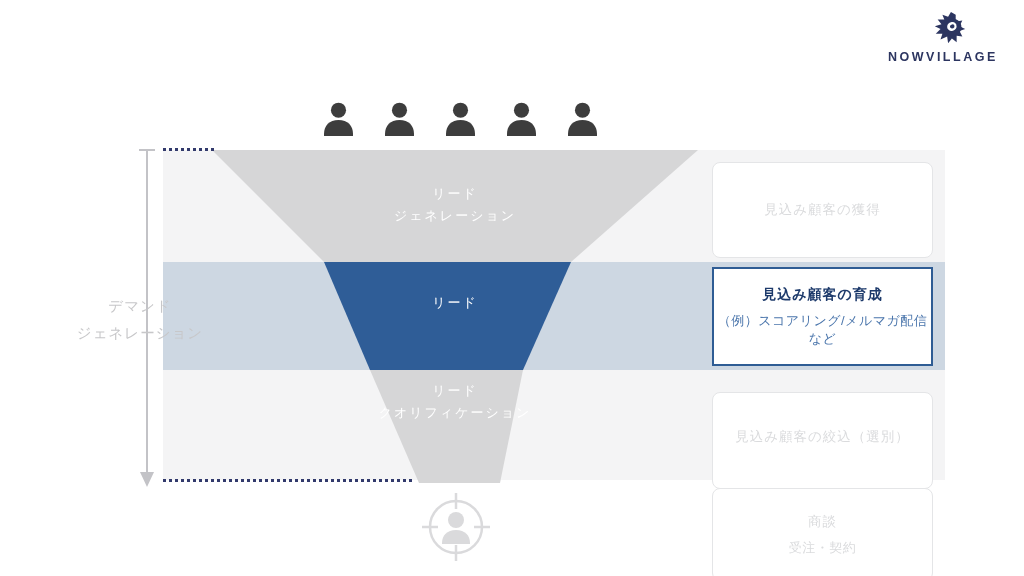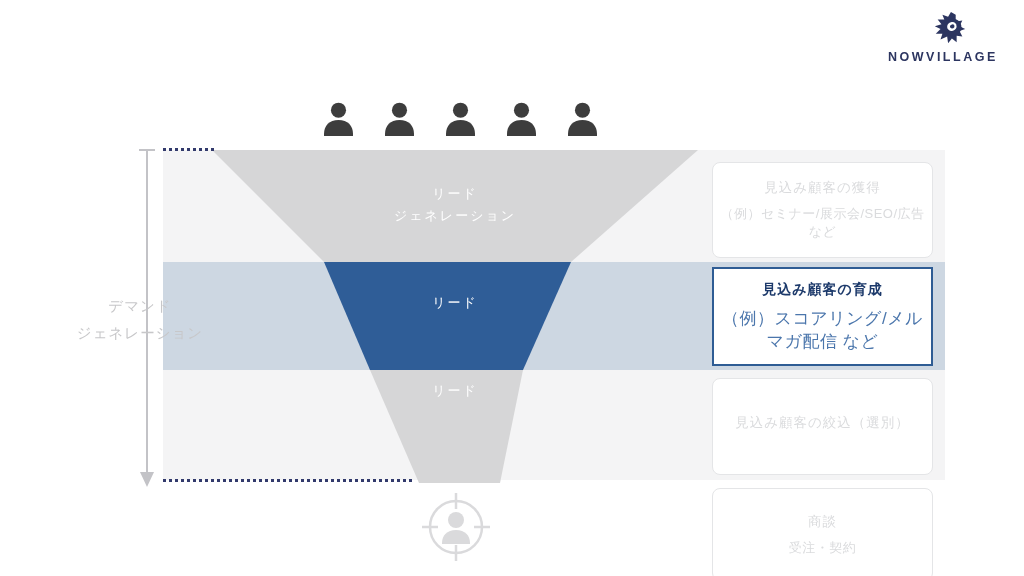--- a/index.html
+++ b/index.html
@@ -44,26 +44,26 @@
   .dotted-top{left:163px;top:148px;width:53px;}
   .dotted-bottom{left:163px;top:479px;width:252px;}
   
   .rbox{
     position:absolute;left:712px;width:221px;box-sizing:border-box;background:#ffffff;
     border:1px solid #e4e5e7;border-radius:8px;display:flex;flex-direction:column;
     align-items:center;justify-content:center;gap:8px;text-align:center;
   }
   .rbox-1{top:162px;height:96px;}
   .rbox-2{top:267px;height:99px;border:2px solid #2e5c94;border-radius:0;}
-  .rbox-3{top:378px;height:97px;}
+  .rbox-3{top:392px;height:97px;}
   .rbox-4{top:488px;height:93px;}
   .rbox .t{font-size:13.5px;color:#dadbdd;letter-spacing:1px;}
   .rbox .s{font-size:13px;color:#dadbdd;letter-spacing:0.5px;}
   .rbox-2 .t{font-size:14px;font-weight:bold;color:#1d3a6b;}
-  .rbox-2 .s{font-size:17px;color:#4b76ac;}
+  .rbox-2 .s{font-size:13px;color:#4b76ac;}
   
   .customer-icon{position:absolute;left:417px;top:488px;}
   .customer-label{position:absolute;left:489px;top:546px;font-size:14.5px;color:#d9d9db;letter-spacing:2px;margin-top:30px;}
 </style>
 </head>
 <body>
 
 <div class="slide">
 
 
@@ -126,39 +126,39 @@
 
   <div class="stage-label stage-1">
     <div>リード</div>
     <div>ジェネレーション</div>
   </div>
   <div class="stage-label stage-2">
     <div>リード</div>
   </div>
   <div class="stage-label stage-3">
     <div>リード</div>
+    <div>クオリフィケーション</div>
   </div>
 
   <svg class="left-arrow" width="24" height="346" viewBox="0 0 24 346">
     <line x1="3" y1="4" x2="19" y2="4" stroke="#c3c3c7" stroke-width="2"></line>
     <line x1="11" y1="4" x2="11" y2="328" stroke="#c3c3c7" stroke-width="2"></line>
     <polygon points="4,326 18,326 11,341" fill="#c3c3c7"></polygon>
   </svg>
 
   <div class="left-label">
     <div>デマンド</div>
     <div>ジェネレーション</div>
   </div>
 
   <div class="dotted dotted-top"></div>
   <div class="dotted dotted-bottom"></div>
 
   <div class="rbox rbox-1">
     <div class="t">見込み顧客の獲得</div>
-    <div class="s">（例）セミナー/展示会/SEO/広告 など</div>
   </div>
   <div class="rbox rbox-2">
     <div class="t">見込み顧客の育成</div>
     <div class="s">（例）スコアリング/メルマガ配信 など</div>
   </div>
   <div class="rbox rbox-3">
     <div class="t">見込み顧客の絞込（選別）</div>
     <div class="s"></div>
   </div>
   <div class="rbox rbox-4">

